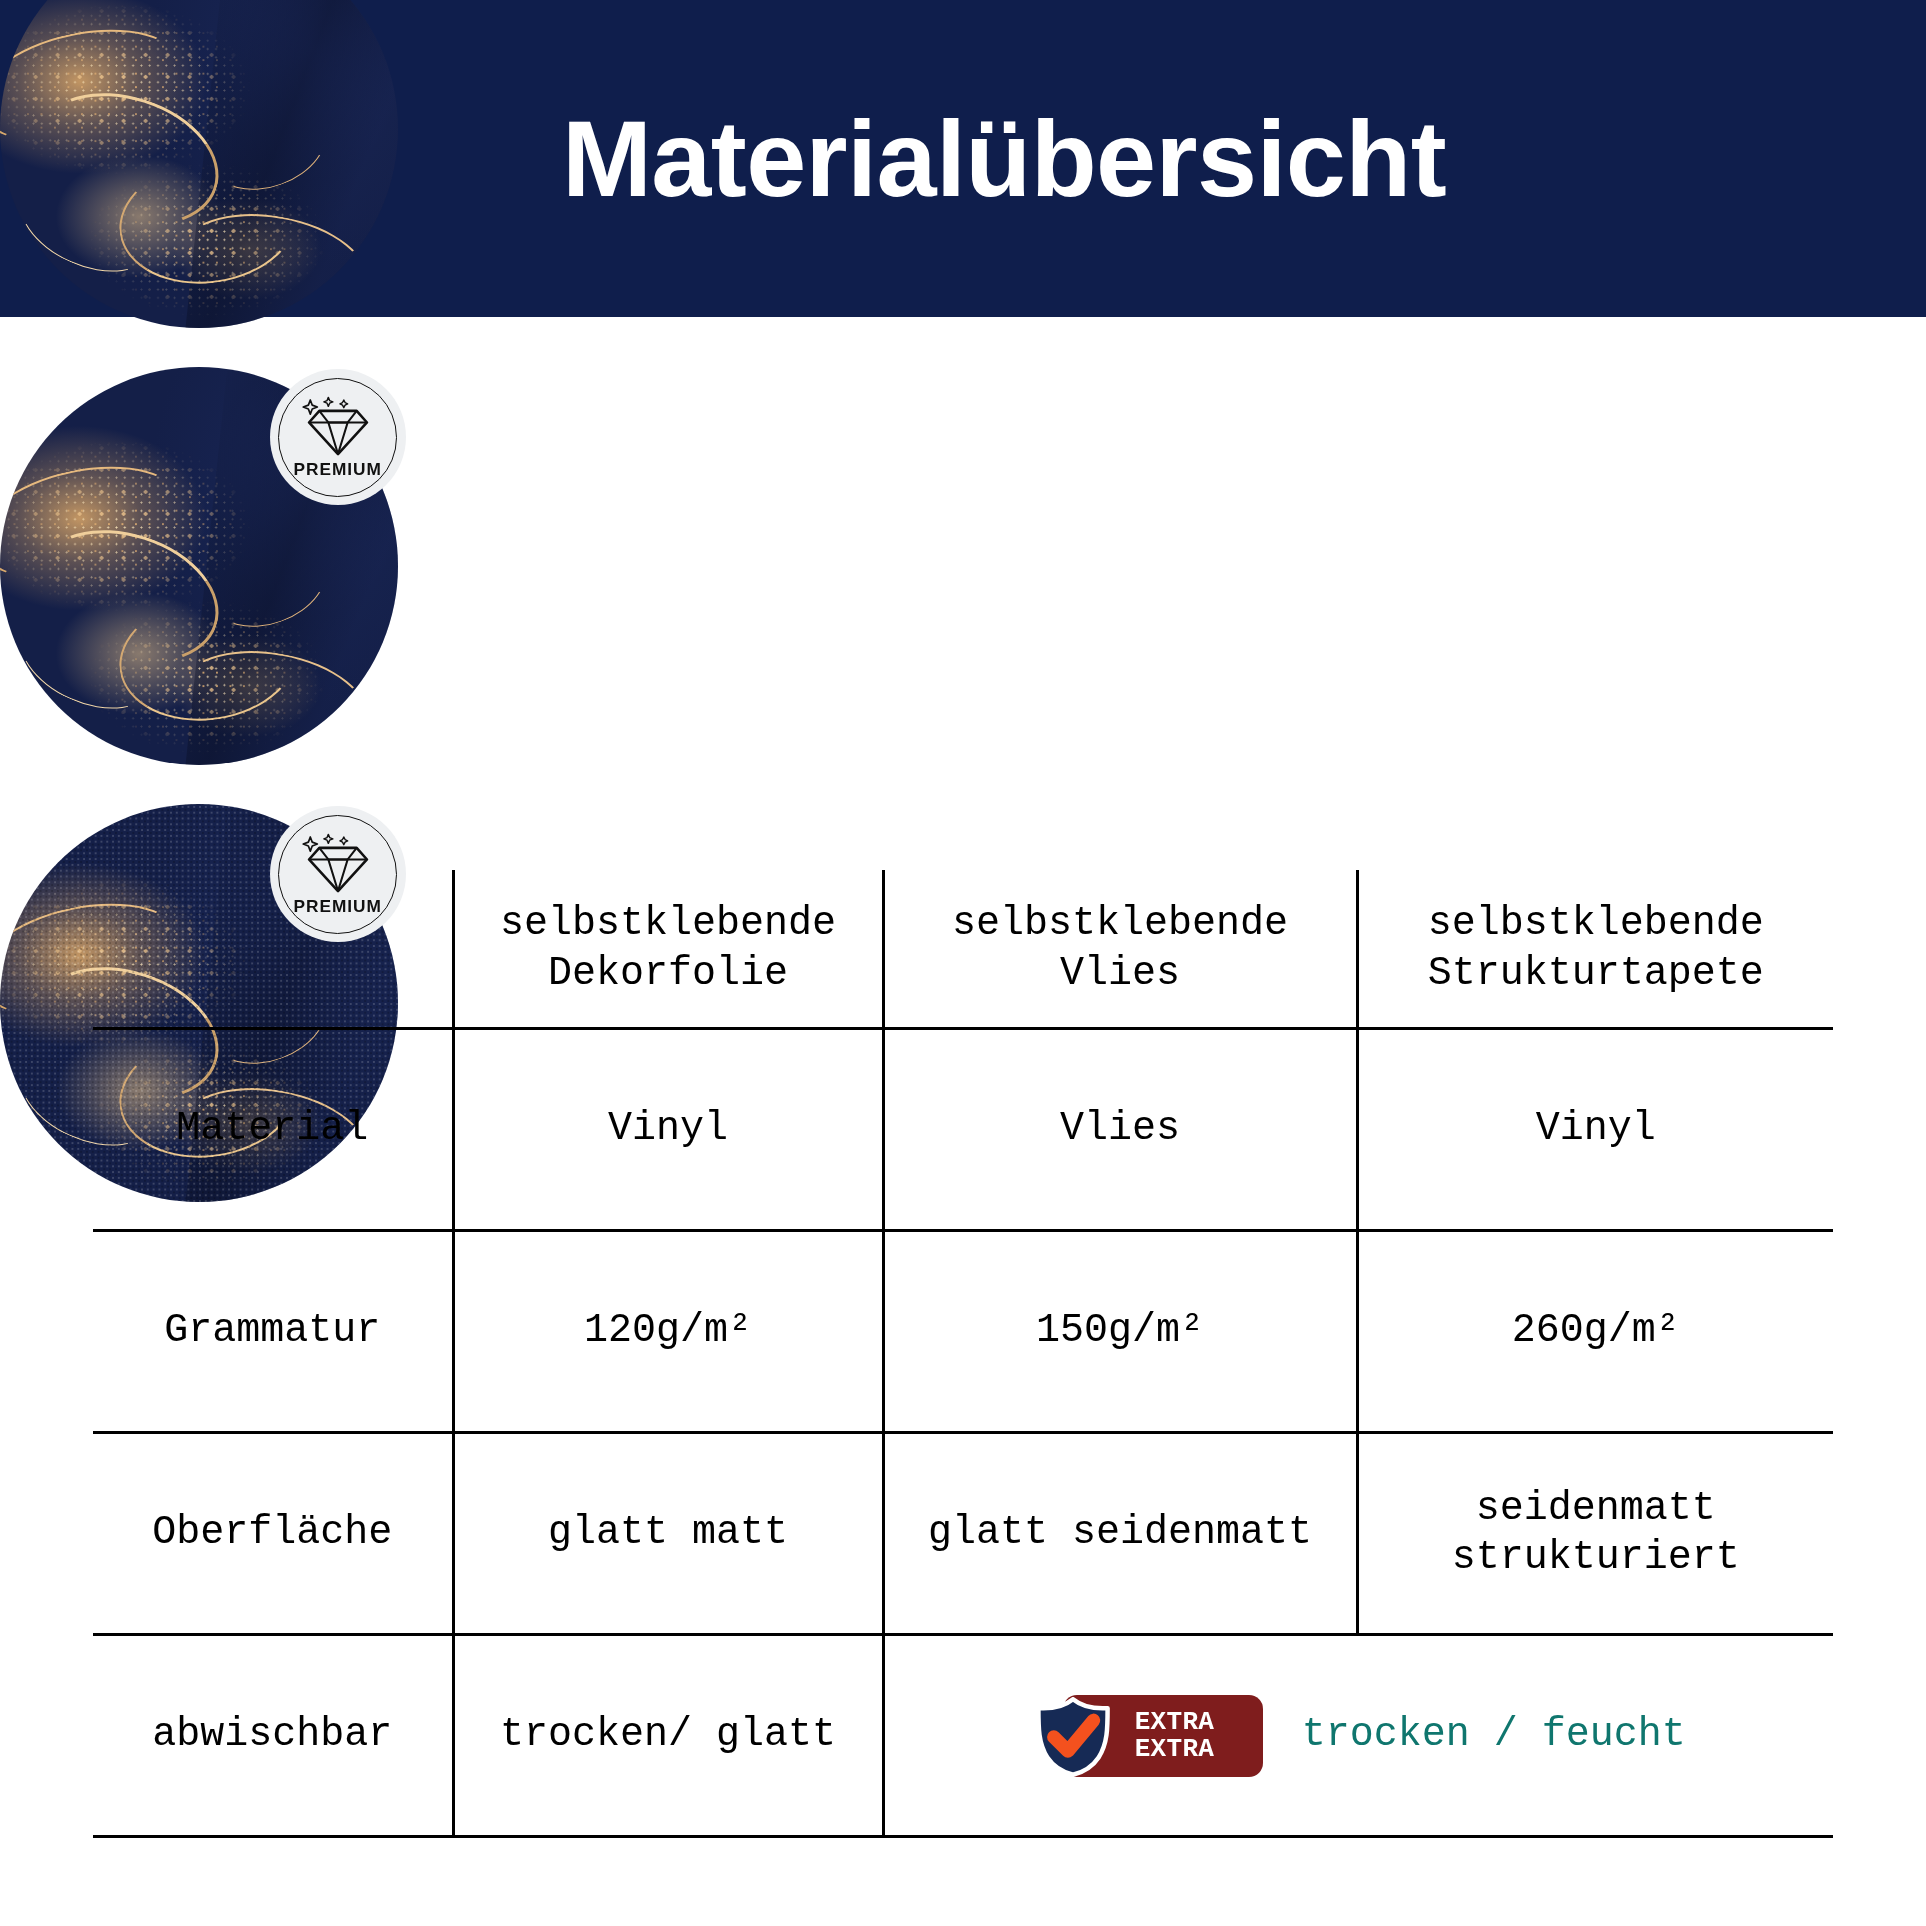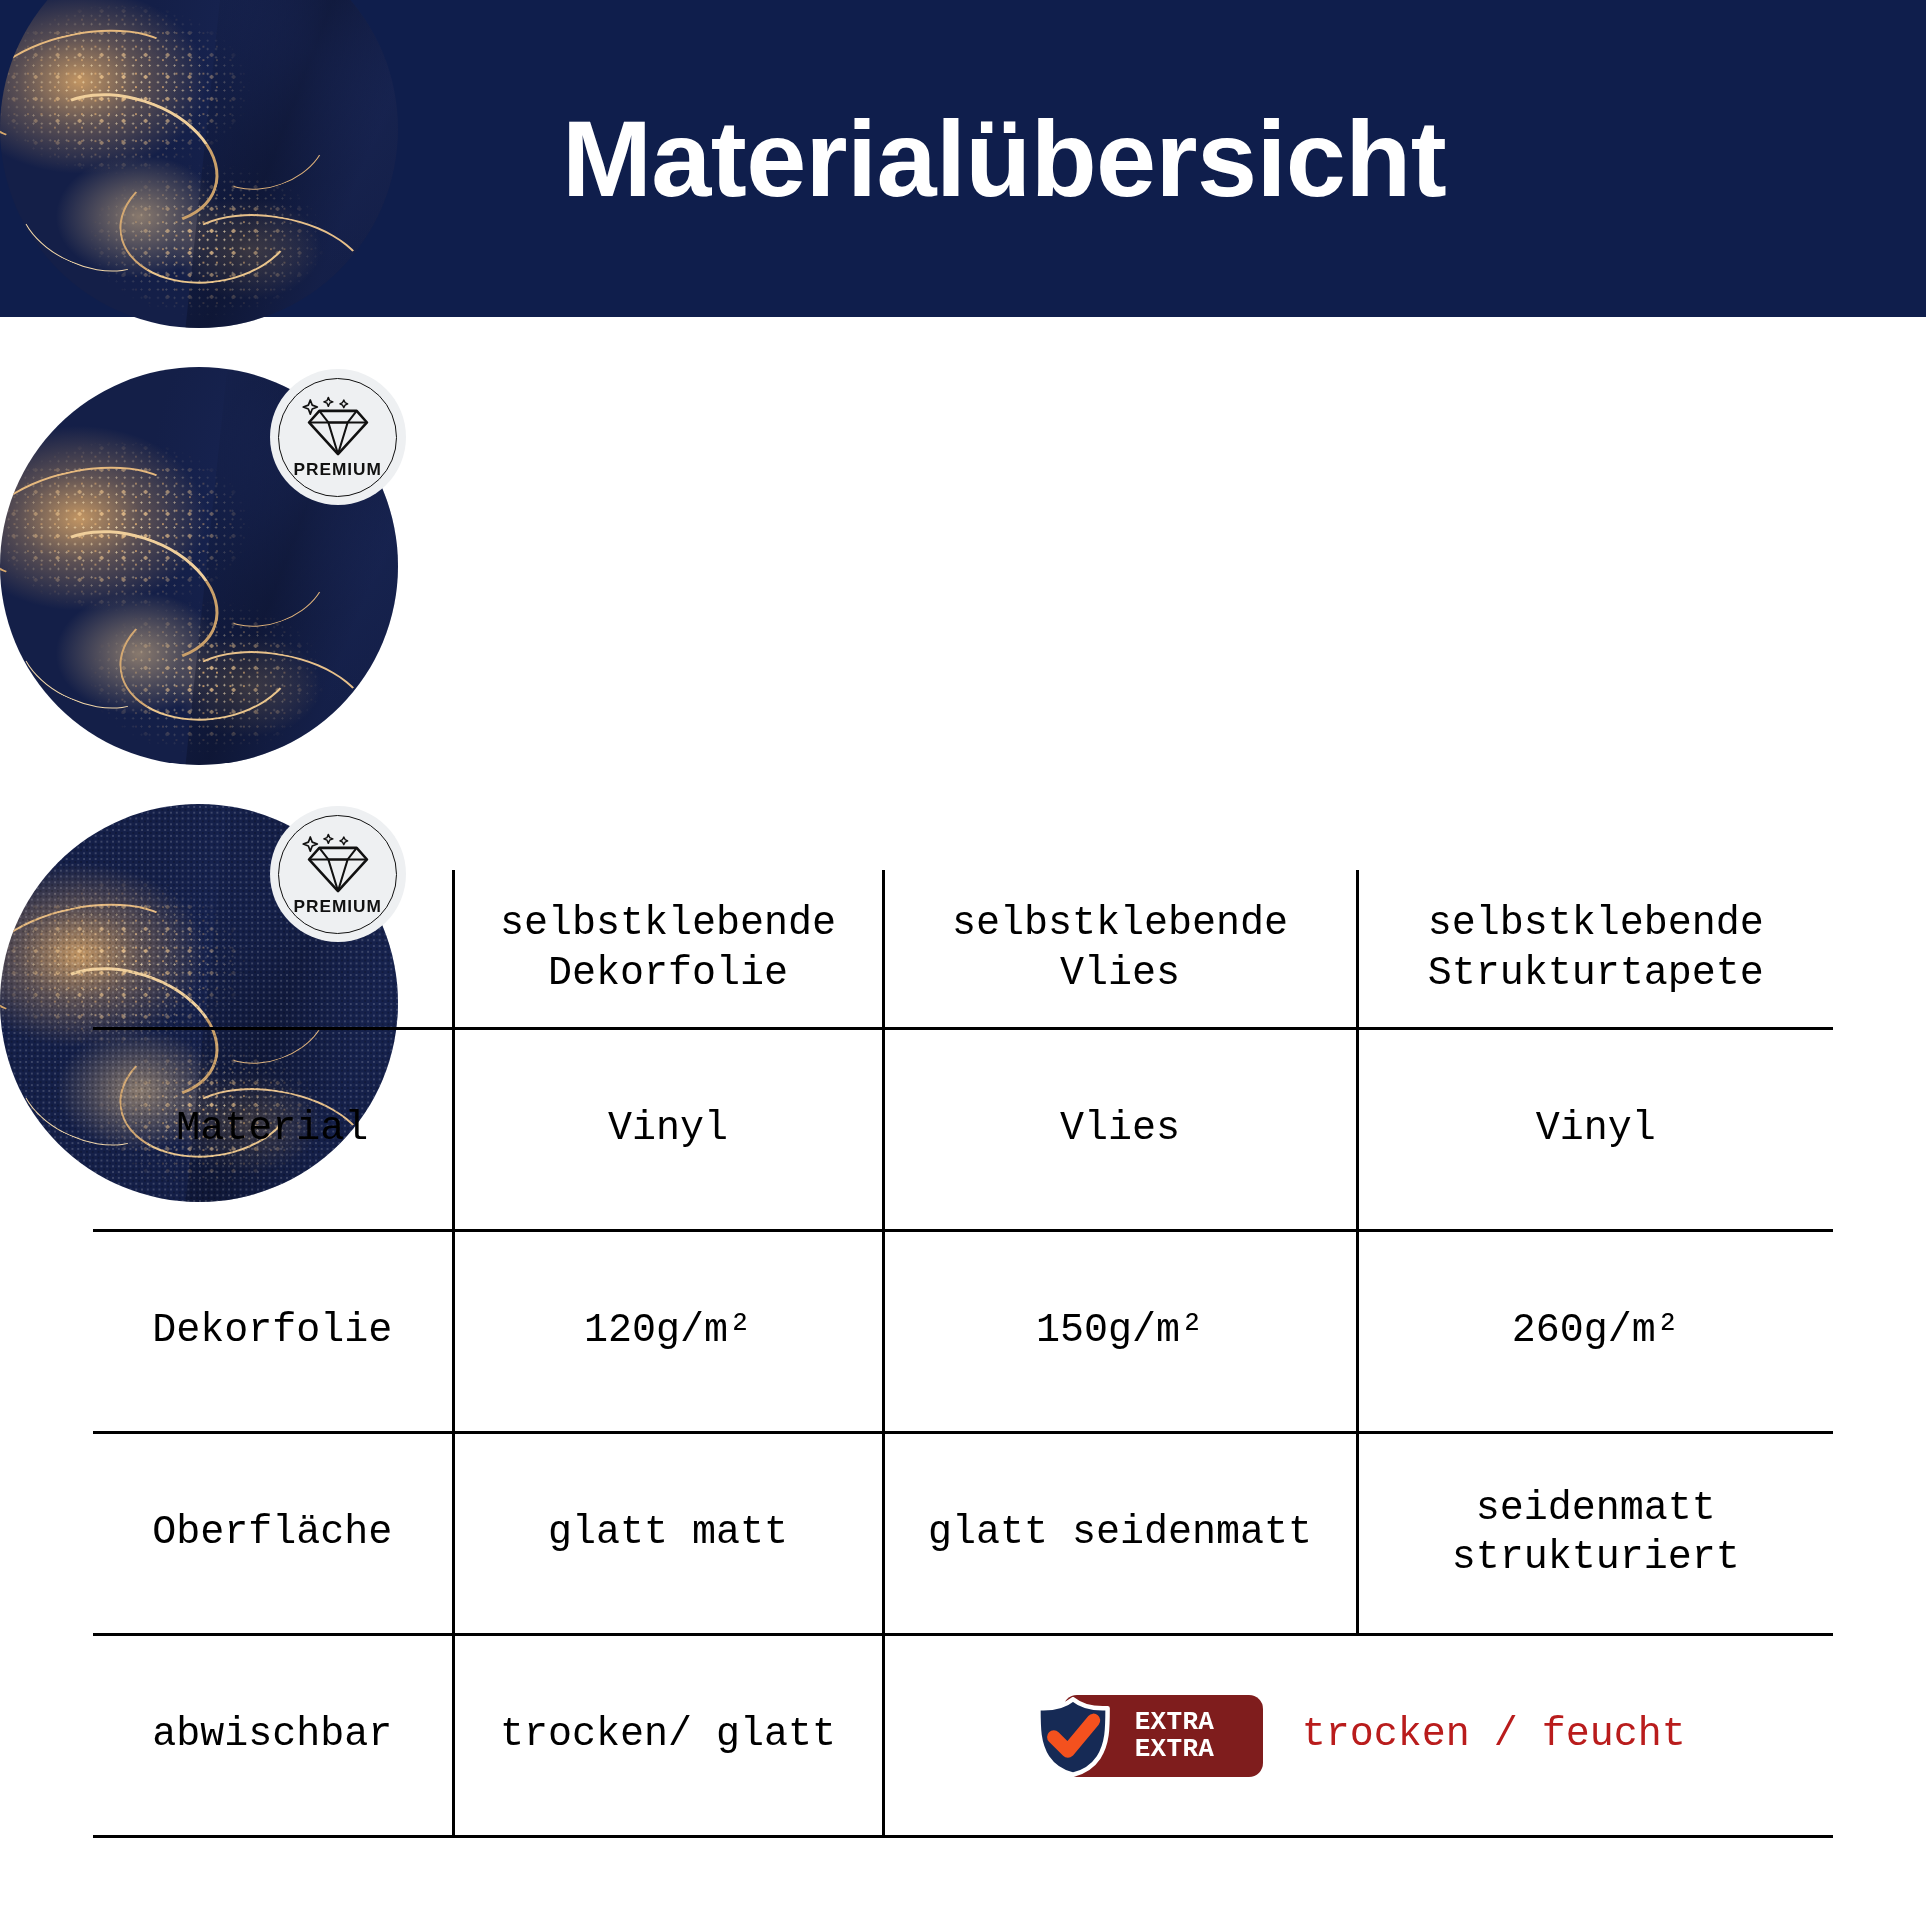--- a/index.html
+++ b/index.html
@@ -147,21 +147,21 @@
     background:#7f1d1d;border-radius:14px;
     display:flex;flex-direction:column;align-items:flex-start;justify-content:center;
     padding-left:72px;box-sizing:border-box;
   }
   .robust-line{
     color:#ffffff;font-weight:bold;font-size:26px;line-height:1.02;letter-spacing:0.3px;
   }
   .robust-shield{
     position:absolute;left:0px;top:2.6px;width:82px;height:80px;
   }
-  .merged-text{font-size:40px;color:#b91c1c;white-space:nowrap;}
+  .merged-text{font-size:40px;color:#0f766e;white-space:nowrap;}
 </style>
 </head>
 <body>
 
 <div class="page">
 
   <div class="header-bar">
     <div class="header-title">Materialübersicht</div>
   </div>
 
@@ -261,21 +261,21 @@
         </tr>
 
         <tr class="data-row">
           <td class="row-label">Material</td>
           <td class="cell">Vinyl</td>
           <td class="cell">Vlies</td>
           <td class="cell">Vinyl</td>
         </tr>
 
         <tr class="data-row">
-          <td class="row-label">Dekorfolie</td>
+          <td class="row-label">Grammatur</td>
           <td class="cell">120g/m²</td>
           <td class="cell">150g/m²</td>
           <td class="cell">260g/m²</td>
         </tr>
 
         <tr class="data-row">
           <td class="row-label">Oberfläche</td>
           <td class="cell">glatt matt</td>
           <td class="cell">glatt seidenmatt</td>
           <td class="cell">seidenmatt strukturiert</td>

